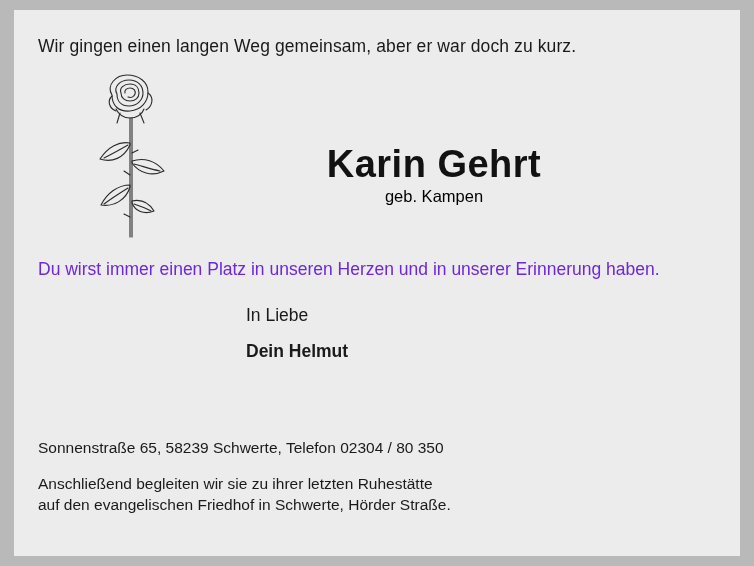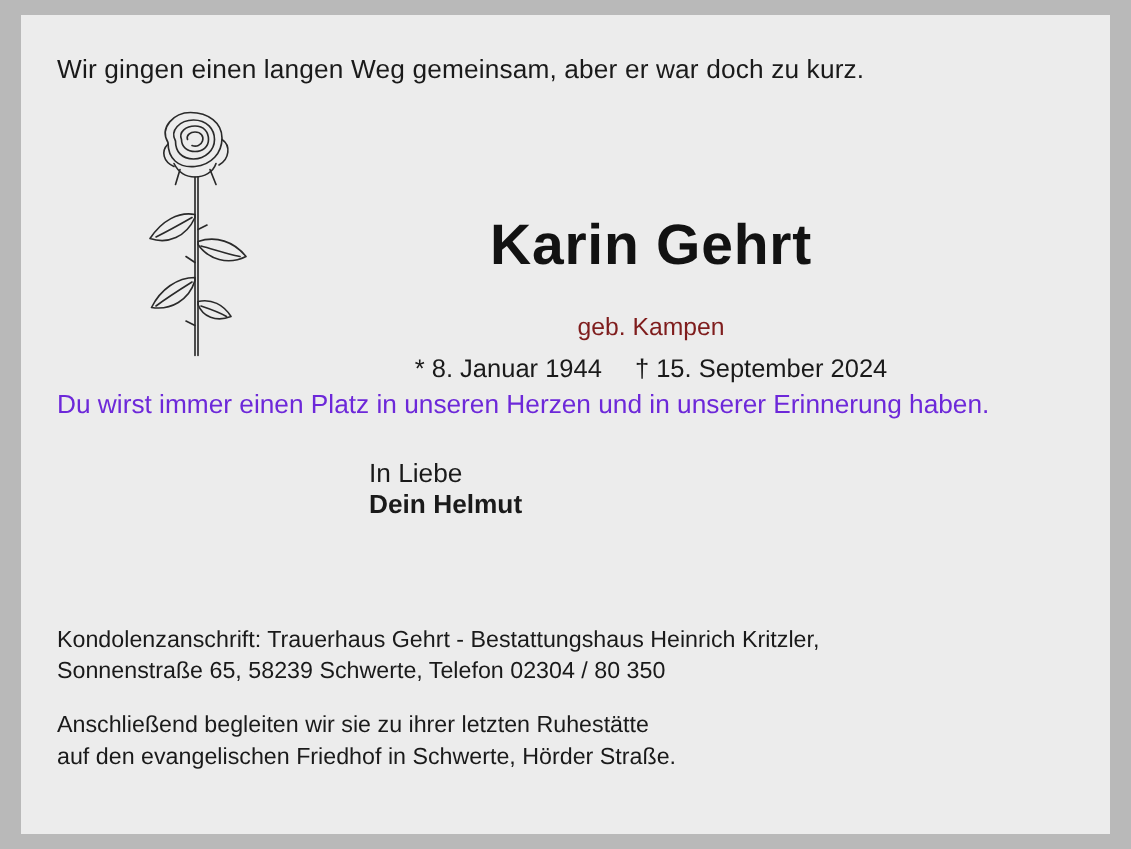--- a/index.html
+++ b/index.html
@@ -67,23 +67,23 @@
   }
   .name {
     font-size: 38px;
     font-weight: bold;
     color: #121212;
     letter-spacing: 0.5px;
     line-height: 1.05;
     margin-top: 45px;
   }
   .maiden {
-    margin-top: 24px;
+    margin-top: 2px;
     font-size: 16.5px;
-    color: #7f1d1d;
+    color: #000000;
   }
   .dates {
     margin-top: 8px;
     font-size: 17px;
     color: #1a1a1a;
     white-space: nowrap;
   }
   .dates .gap {
     display: inline-block;
     width: 22px;
@@ -102,21 +102,21 @@
   
   .mourners {
     position: absolute;
     left: 232px;
     top: 297px;
     font-size: 17.5px;
     color: #1a1a1a;
     line-height: 1.0;
   }
   .mourners .lead {
-    margin-bottom: 3px;
+    margin-bottom: 18px;
   }
   .mourners .bold {
     font-weight: bold;
     margin-bottom: 6px;
   }
 
   
   .footer {
     position: absolute;
     left: 24px;
@@ -175,35 +175,32 @@
             <path d="M44 110 L38 106"></path>
             <path d="M46 88 L52 85"></path>
             <path d="M44 152 L38 149"></path>
           </g>
         </svg>
       </div>
 
       <div class="name-block">
         <div class="name">Karin Gehrt</div>
         <div class="maiden">geb. Kampen</div>
-        <div class="dates">
-          <span>* 8. Januar 1944</span><span class="gap"></span><span>† 15. September 2024</span>
-        </div>
       </div>
 
       <div class="memory">Du wirst immer einen Platz in unseren Herzen und in unserer Erinnerung haben.</div>
 
       <div class="mourners">
         <div class="lead">In Liebe</div>
         <div class="bold">Dein Helmut</div>
       </div>
 
       <div class="footer">
         <p>
-          <span>Kondolenzanschrift: Trauerhaus Gehrt - Bestattungshaus Heinrich Kritzler,</span><br>
+          <br>
           <span>Sonnenstraße 65, 58239 Schwerte, Telefon 02304 / 80 350</span>
         </p>
         <p>
           <span>Anschließend begleiten wir sie zu ihrer letzten Ruhestätte</span><br>
           <span>auf den evangelischen Friedhof in Schwerte, Hörder Straße.</span>
         </p>
       </div>
 
     </div>
   </div>

